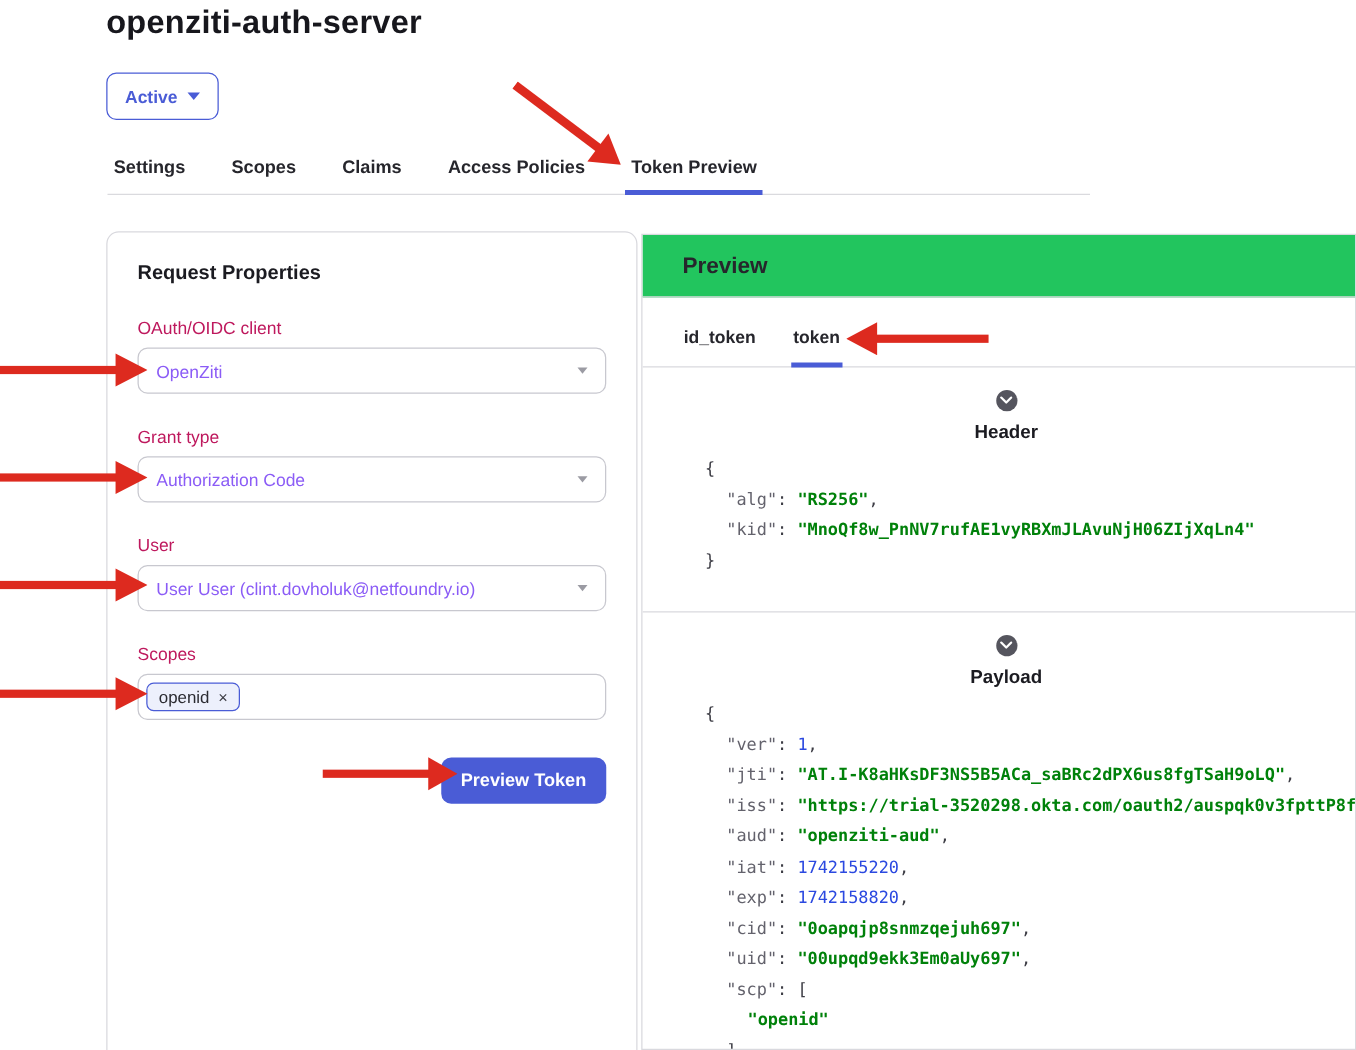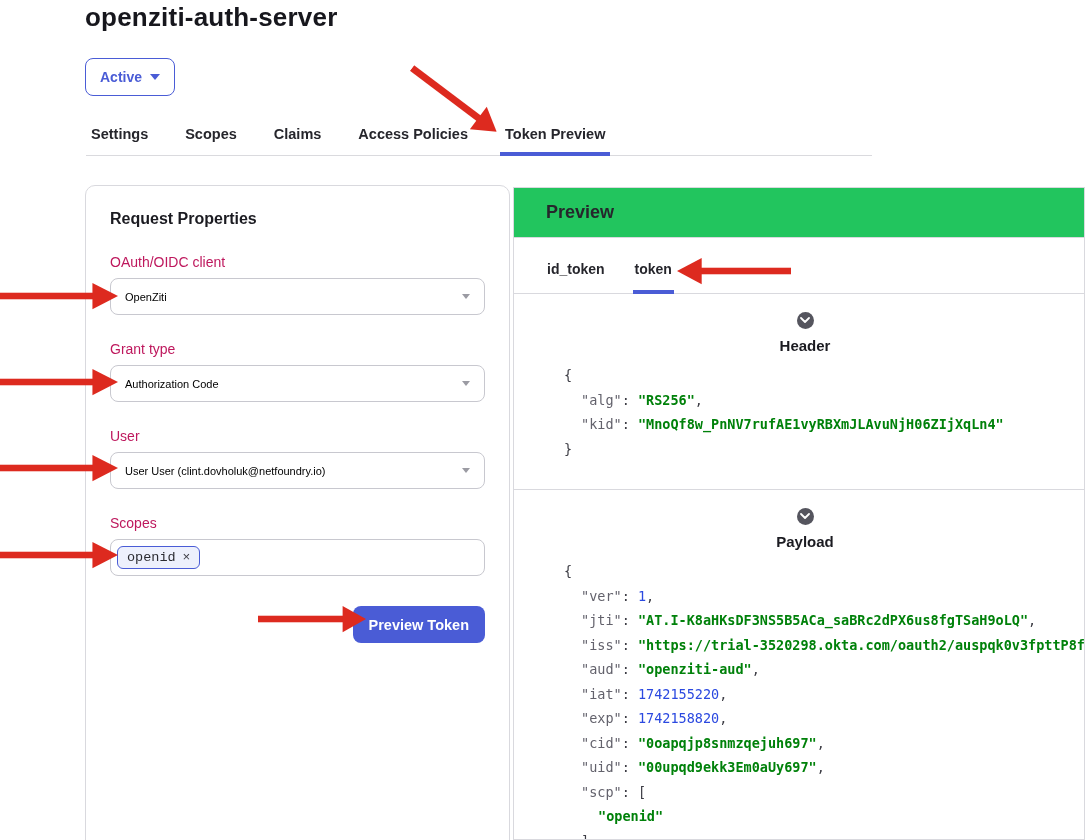--- a/index.html
+++ b/index.html
@@ -21,24 +21,24 @@
     font-size:14.5px; font-weight:700; color:#26262c; cursor:pointer; white-space:nowrap; }
   .tabs .tab.active::after { content:""; position:absolute; left:0; right:0; bottom:-1px; height:4px; background:#4a5cd6; }
 
   .card-left { position:absolute; left:85px; top:185px; width:425px; height:680px;
     border:1px solid #d9d9de; border-radius:10px; padding:24px 24px 0 24px; background:#fff; }
   .rp-heading { font-size:16px; font-weight:700; color:#1b1b21; }
   .field { margin-top:26px; }
   .field-label { display:block; font-size:14px; color:#be185d; margin-bottom:8px; }
   .select { height:37px; border:1px solid #c8c8cf; border-radius:8px; background:#fff;
     display:flex; align-items:center; justify-content:space-between; padding:0 14px; cursor:pointer; }
-  .select-value { font-size:11px; color:#000000; white-space:nowrap; overflow:hidden; }
+  .select-value { font-size:14px; color:#8b5cf6; white-space:nowrap; overflow:hidden; }
   .select-caret { width:0; height:0; border-left:4.5px solid transparent; border-right:4.5px solid transparent; border-top:5.5px solid #9b9ba3; }
   .tag-input { min-height:37px; border:1px solid #c8c8cf; border-radius:8px; background:#fff;
-    display:flex; align-items:center; padding:0 6px; cursor:text;font-family:Liberation Mono, monospace; }
+    display:flex; align-items:center; padding:0 6px; cursor:text; }
   .tag { display:inline-flex; align-items:center; gap:7px; background:#edf0fc; border:1.5px solid #4a5cd6;
     border-radius:6px; padding:3px 9px; font-size:13.5px; color:#2b2b31; }
   .tag-x { font-size:13px; color:#3d3d45; cursor:pointer; line-height:1; }
   .btn-row { display:flex; justify-content:flex-end; margin-top:30px; }
   .primary-btn { background:#4a5cd6; color:#fff; border:none; border-radius:8px; height:37px;
     padding:0 16px; font-size:14.5px; font-weight:700; cursor:pointer; font-family:"Liberation Sans", sans-serif; }
 
   .panel-right { position:absolute; left:513px; top:187px; width:572px; height:653px;
     border:1px solid #d9d9de; background:#fff; overflow:hidden; }
   .phead { height:50px; background:#22c55e; border-bottom:1px solid #d9d9de;

